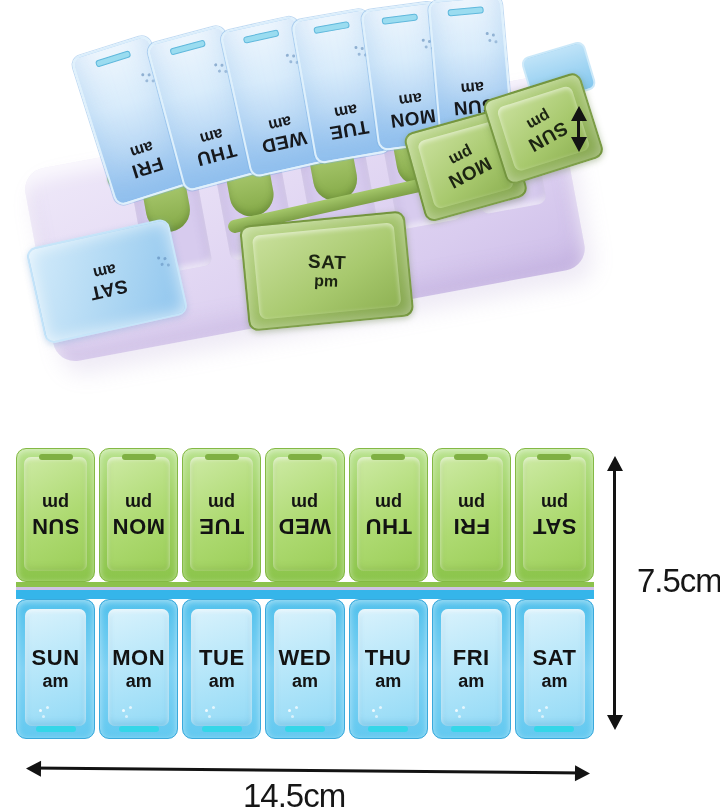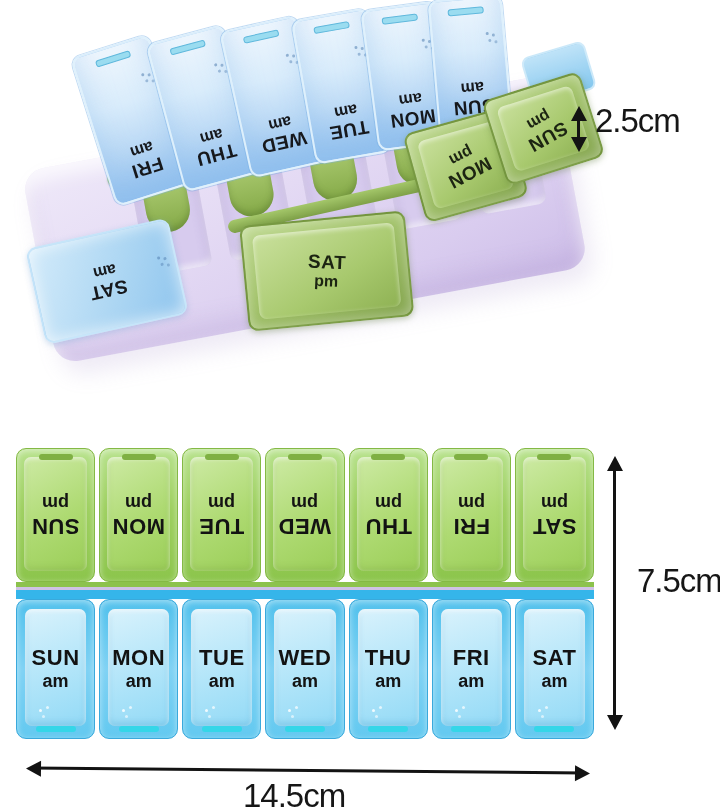--- a/index.html
+++ b/index.html
@@ -256,21 +256,20 @@
       <div class="lid-green lid-sunpm">
         <div class="inner"></div>
         <div class="lid-label">
           <div class="day">SUN</div>
           <div class="period">pm</div>
         </div>
       </div>
     </div>
 
     <div class="v-arrow" style="left:577px;top:112px;height:34px"></div>
-    <div class="dim-label" style="left:595px;top:102px">2.5cm</div>
   </section>
 
   <section class="flat-view">
     <div class="pm-row">
       <div class="cell cell-pm">
         <div class="inner"></div>
         <span class="tab"></span>
         <div class="cell-label">
           <div class="day">SUN</div>
           <div class="period">pm</div>

